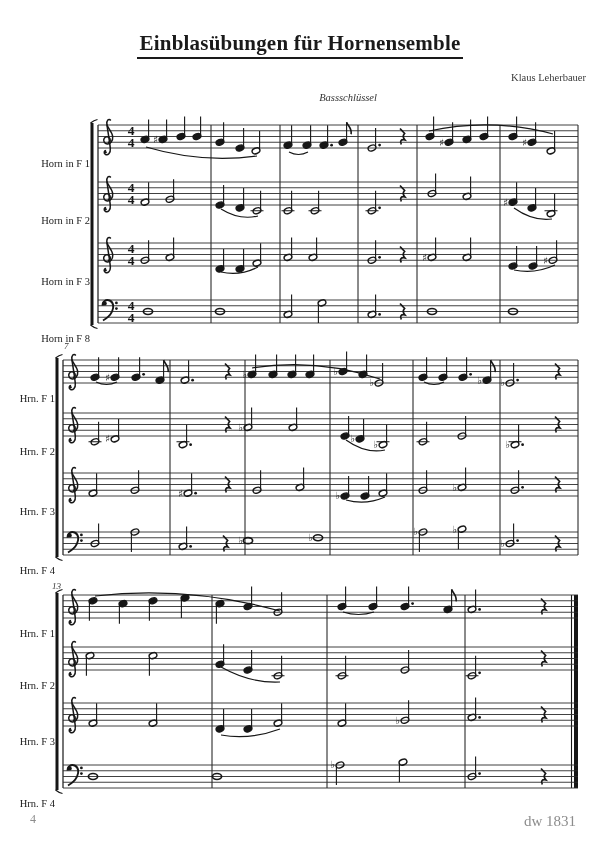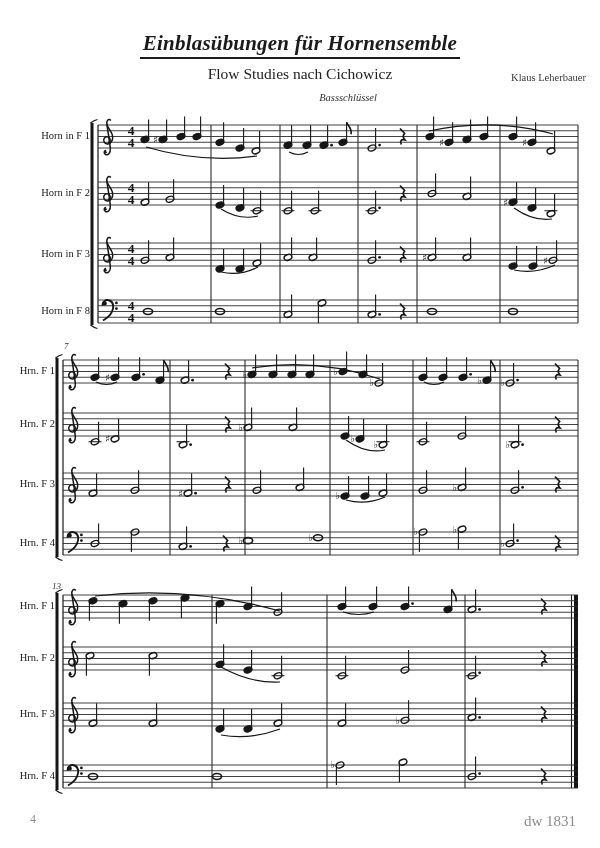--- a/index.html
+++ b/index.html
@@ -1,26 +1,26 @@
 <!DOCTYPE html>
 <html><head>
 <meta charset="utf-8">
 <style>
   html,body{margin:0;padding:0;background:#ffffff;}
   .page{position:relative;width:600px;height:848px;background:#ffffff;
         font-family:"Liberation Serif",serif;color:#1a1a1a;overflow:hidden;}
   svg#score{position:absolute;left:0;top:0;}
-  .title-wrap{position:absolute;top:31px;left:0;width:100%;text-align:center;font-style:italic;}
+  .title-wrap{position:absolute;top:31px;left:0;width:100%;text-align:center;}
   .title-wrap span{display:inline-block;font-size:21px;font-weight:bold;letter-spacing:.2px;
         border-bottom:2px solid #1a1a1a;padding:0 3px 1px;}
   .subtitle{position:absolute;top:65px;left:0;width:100%;text-align:center;font-size:15.5px;color:#222;}
   .composer{position:absolute;top:72px;right:14px;font-size:10.5px;color:#3a3a3a;margin-left:41px;}
   .instruction{position:absolute;top:92px;left:0;width:100%;text-align:center;
         font-size:10.5px;font-style:italic;color:#333;margin-left:48px;}
-  .staff-label{position:absolute;font-size:10.5px;white-space:nowrap;color:#1a1a1a;line-height:12px;}
+  .staff-label{position:absolute;font-size:10.5px;white-space:nowrap;color:#1a1a1a;line-height:12px;margin-top:28px;}
   .mnum{position:absolute;font-size:9px;font-style:italic;color:#333;}
   .pgnum{position:absolute;left:30px;top:812px;font-size:12px;color:#8c8c8c;}
   .plate{position:absolute;right:24px;top:813px;font-size:15px;color:#8c8c8c;}
 </style>
 </head>
 <body>
 
 <div class="page">
   <svg id="score" width="600" height="848" viewBox="0 0 600 848">
       <g>
@@ -827,21 +827,20 @@
             <circle cx="479.6" cy="773.6" r="1.4" fill="#161616"></circle>
           </g>
           <path d="M541 768.5 L545.6 773.5 C543.4 775.7 543.6 777.3 545.8 779.9 C542.1 779.1 540.4 781.3 542.4 784.5" stroke="#161616" stroke-width="1.7" fill="none"></path>
         </g>
       </g>
     </svg>
 
   <div class="title-wrap">
     <span>Einblasübungen für Hornensemble</span>
   </div>
-  <div class="subtitle">Flow Studies nach Cichowicz</div>
   <div class="composer">Klaus Leherbauer</div>
   <div class="instruction">Bassschlüssel</div>
 
   <span class="staff-label" style="top:130px;right:510px">Horn in F 1</span>
   <span class="staff-label" style="top:187px;right:510px">Horn in F 2</span>
   <span class="staff-label" style="top:248px;right:510px">Horn in F 3</span>
   <span class="staff-label" style="top:305px;right:510px">Horn in F 8</span>
 
   <span class="staff-label" style="top:365px;right:545px">Hrn. F 1</span>
   <span class="staff-label" style="top:418px;right:545px">Hrn. F 2</span>

